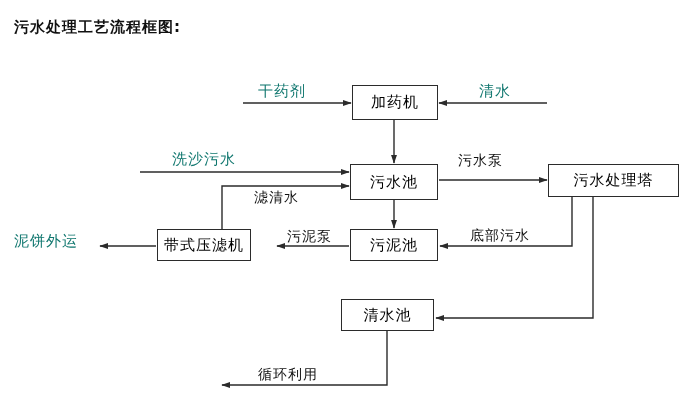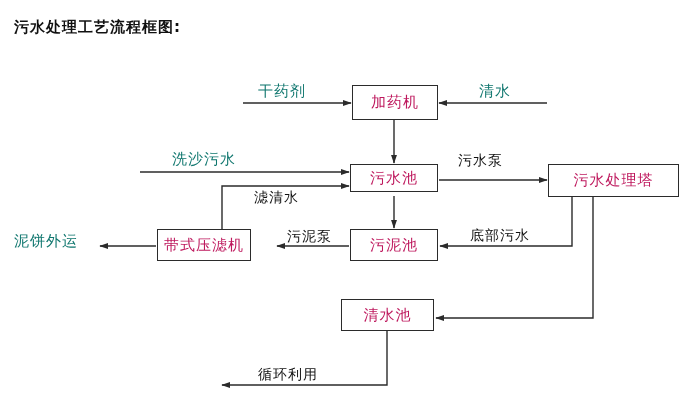--- a/index.html
+++ b/index.html
@@ -11,21 +11,21 @@
   #page-title{
     position:absolute;left:14px;top:18px;
     font-size:15px;font-weight:bold;color:#111;
     letter-spacing:1px;white-space:nowrap;
   }
   #canvas{position:absolute;left:0;top:0;width:700px;height:420px;}
   .node{
     position:absolute;box-sizing:border-box;
     border:1.5px solid #2b2b2b;background:#ffffff;
     display:flex;align-items:center;justify-content:center;
-    font-size:15px;color:#be185d;white-space:nowrap;
+    font-size:15px;color:#000000;white-space:nowrap;
     letter-spacing:1px;
   }
   .edge-label{
     position:absolute;font-size:14px;color:#111;
     white-space:nowrap;letter-spacing:1px;
     background:transparent;
   }
   .ext-label{
     position:absolute;font-size:15px;color:#0f766e;
     white-space:nowrap;letter-spacing:1px;
@@ -66,21 +66,21 @@
 
     <path d="M156,246 L100,246"></path>
 
     <path d="M387,331 L387,385 L222,385"></path>
   </g>
 </svg>
 
 <div class="node" style="left:352px;top:85px;width:86px;height:35px;">
   <span>加药机</span>
 </div>
-<div class="node" style="left:350px;top:164px;width:88px;height:28px;">
+<div class="node" style="left:350px;top:164px;width:88px;height:36px;">
   <span>污水池</span>
 </div>
 <div class="node" style="left:548px;top:164px;width:131px;height:33px;">
   <span>污水处理塔</span>
 </div>
 <div class="node" style="left:157px;top:229px;width:94px;height:32px;">
   <span>带式压滤机</span>
 </div>
 <div class="node" style="left:350px;top:229px;width:88px;height:32px;">
   <span>污泥池</span>

